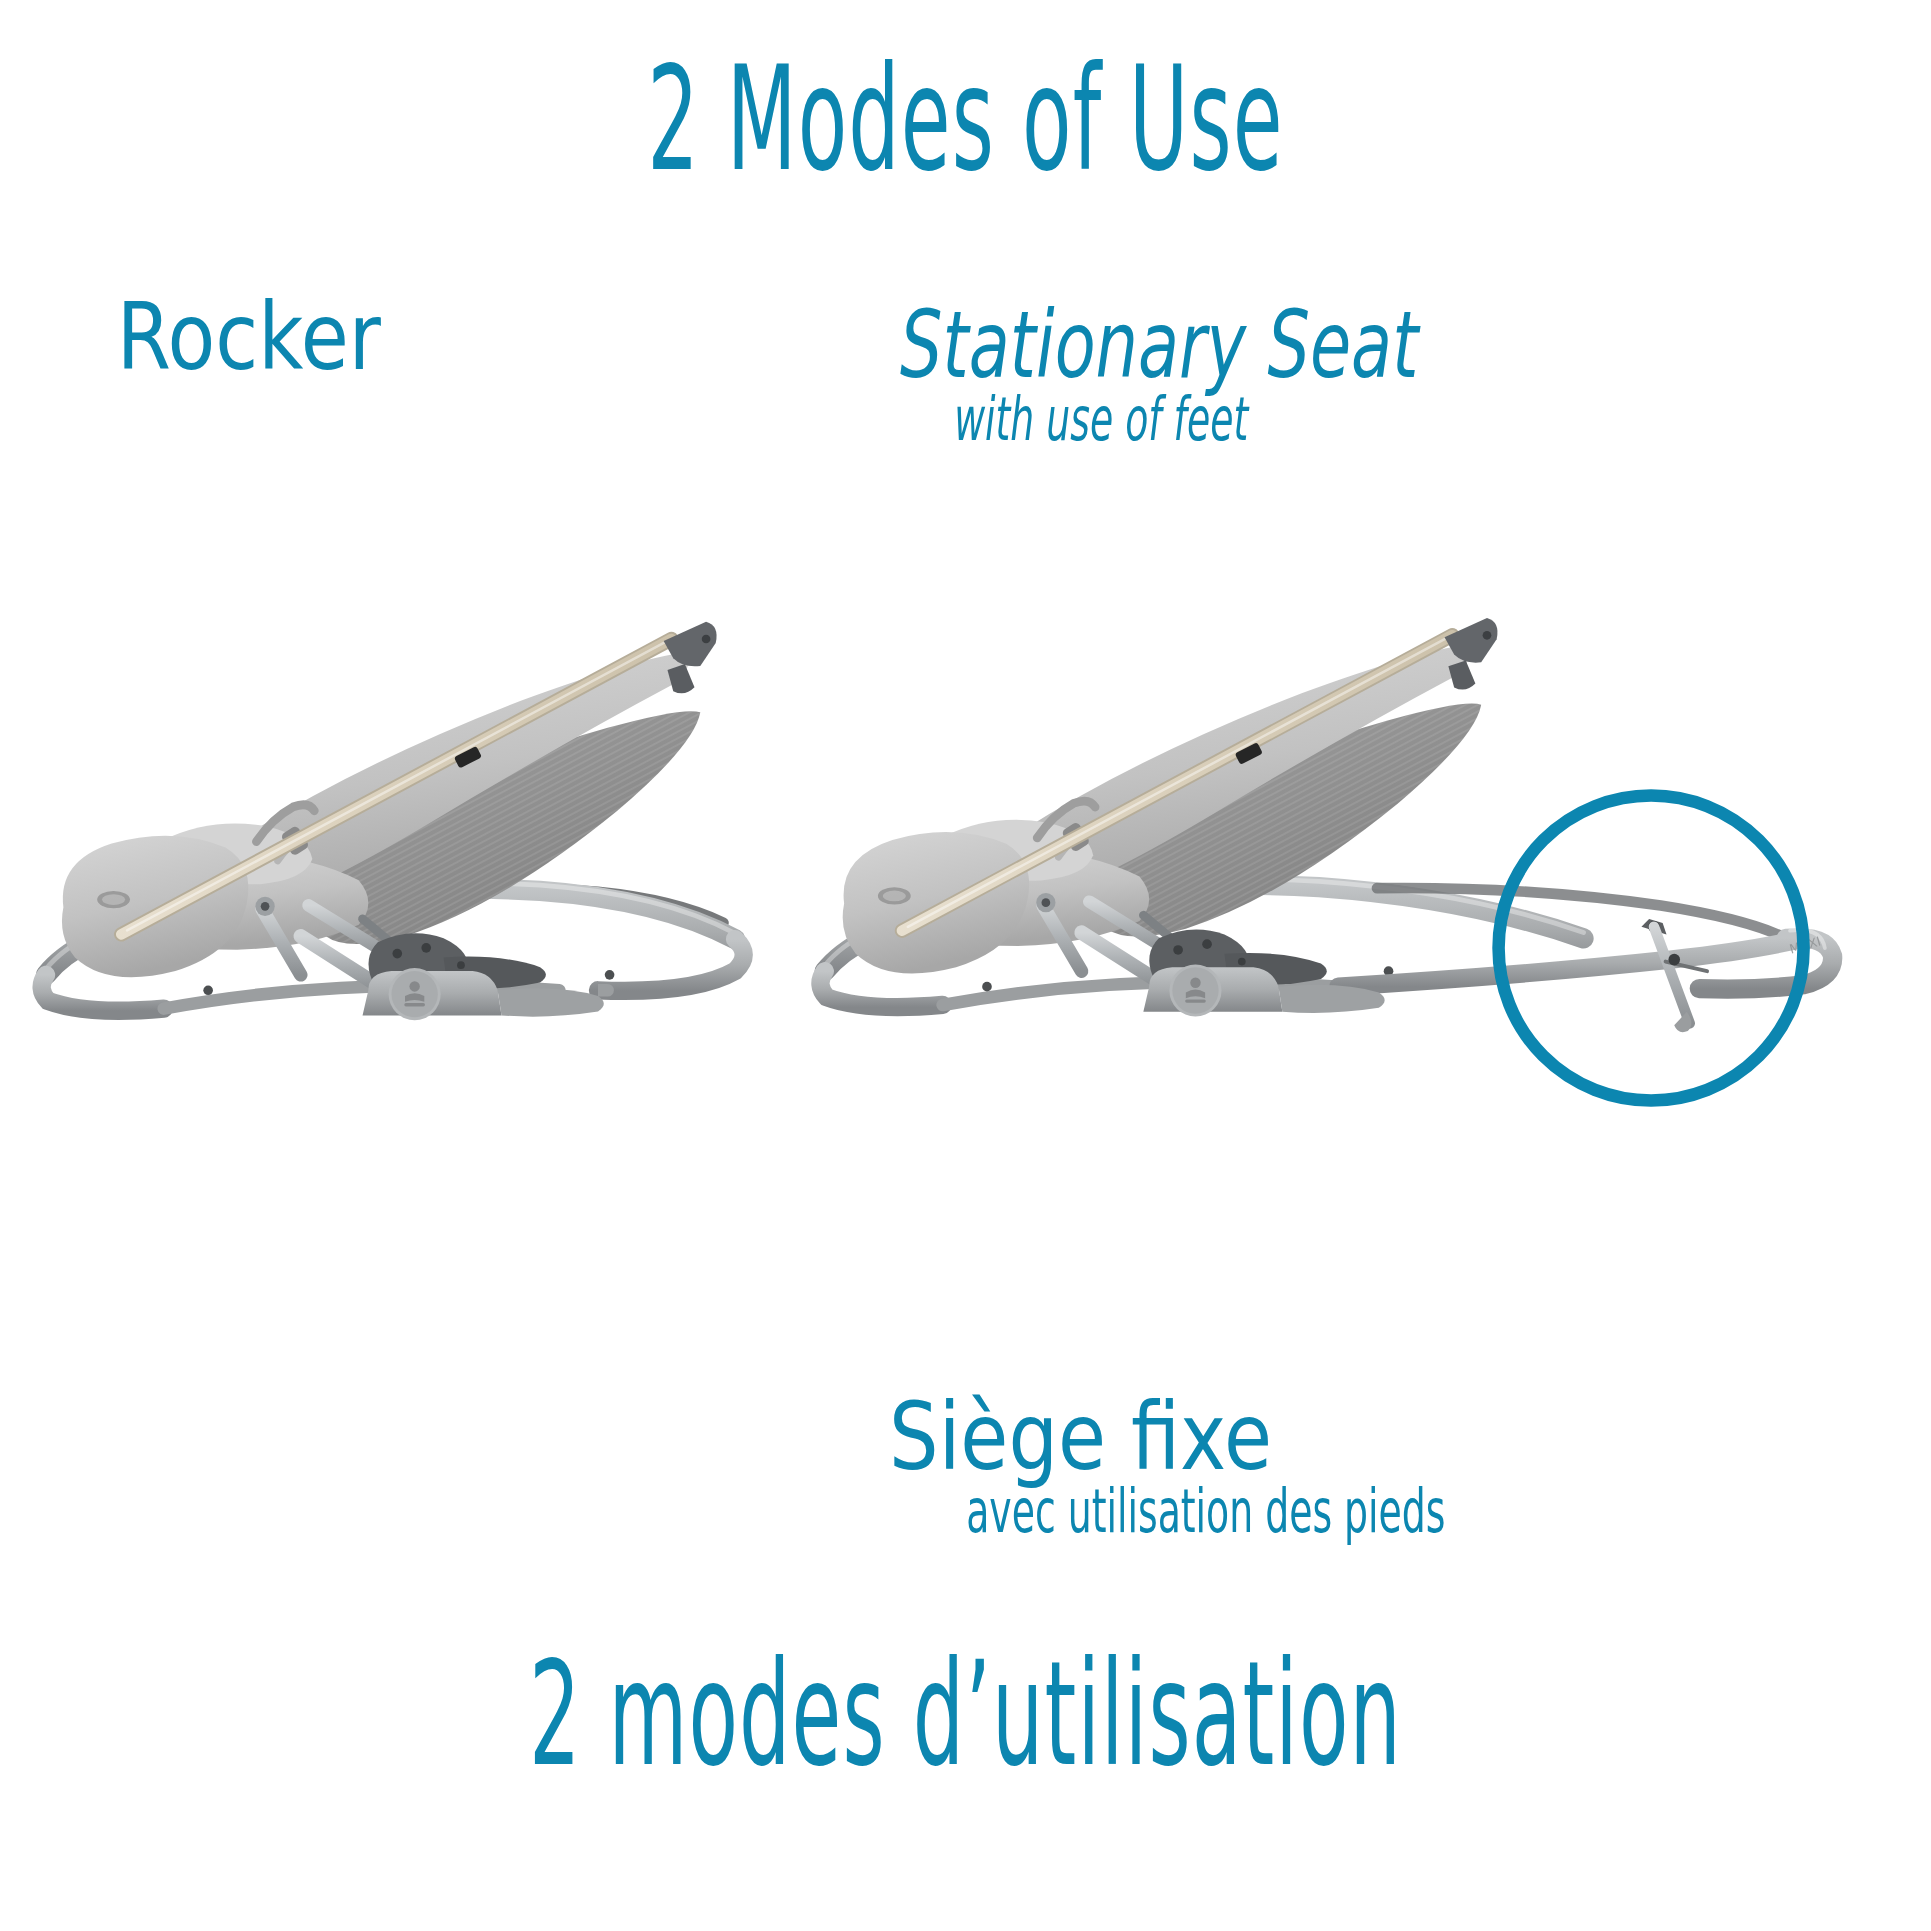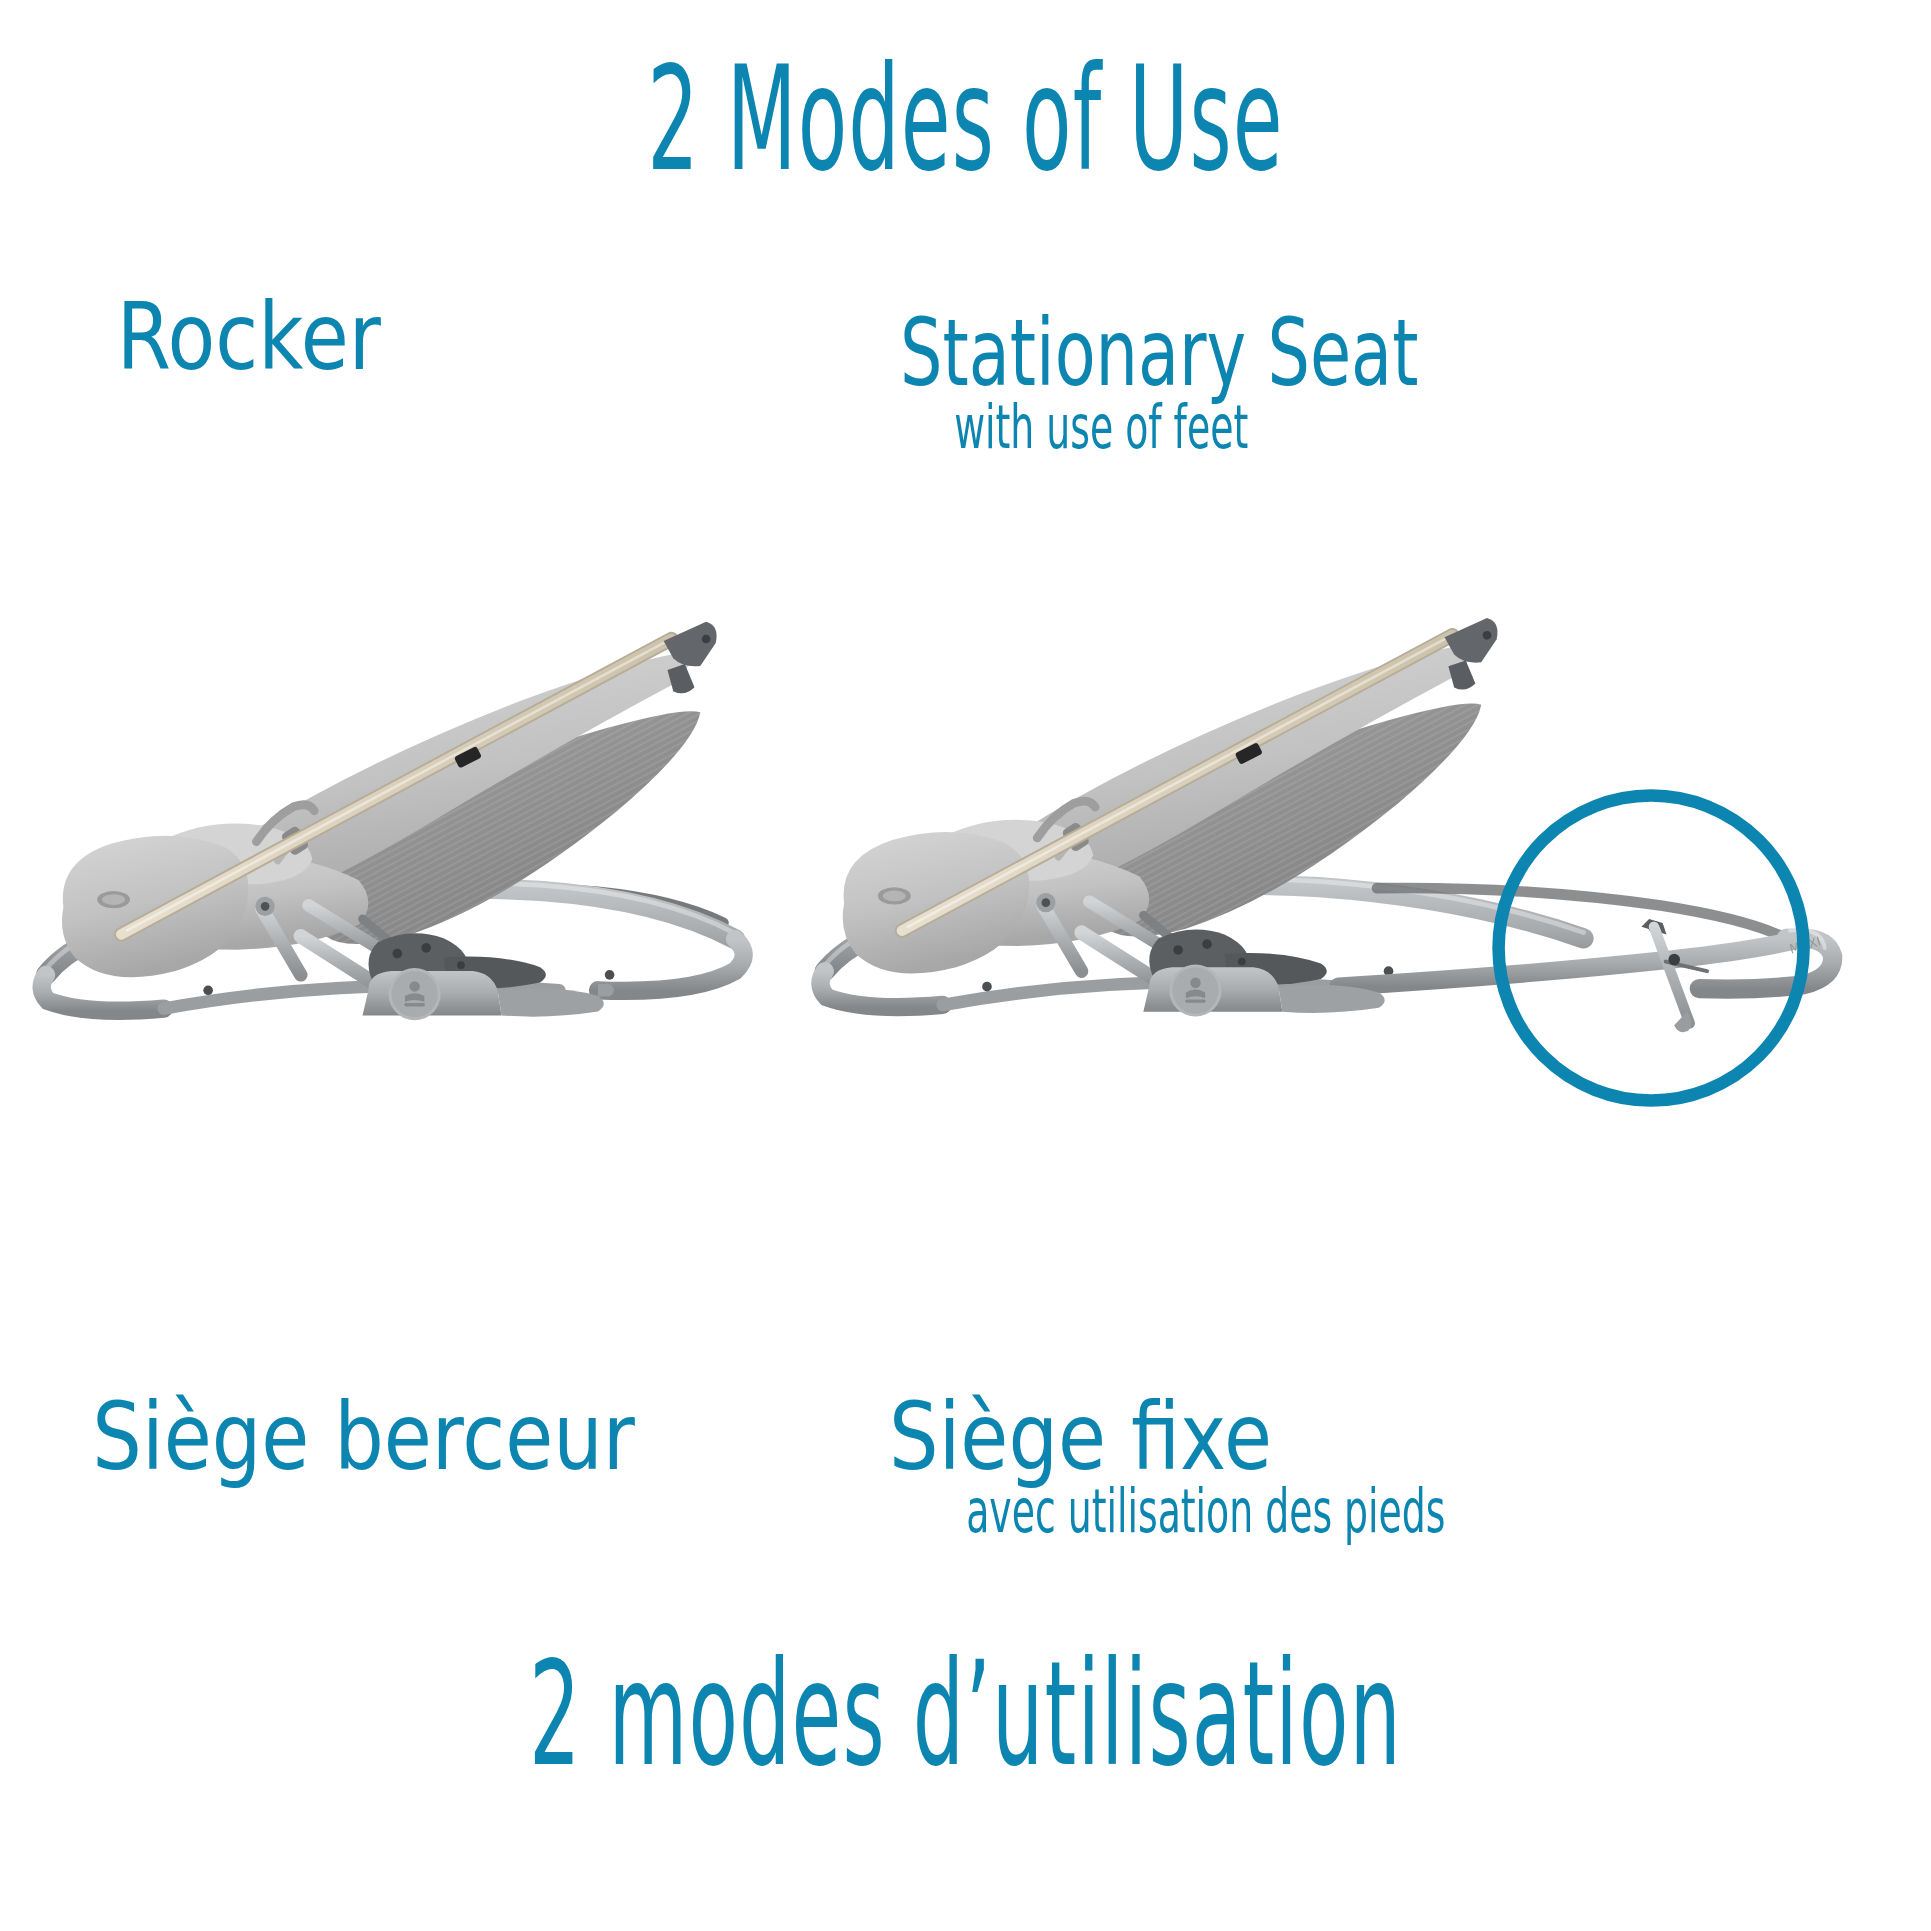--- a/index.html
+++ b/index.html
@@ -41,21 +41,21 @@
   }
   .lbl-sub{
     font-size:60px;font-weight:300;
     font-family:"DejaVu Sans Condensed","DejaVu Sans","Liberation Sans",sans-serif;
     transform:scaleX(.70);transform-origin:50% 50%;
     margin-top:-3.9px;
   }
 
   
   #hdr-left{left:58px;top:290px;width:734px;}
-  #hdr-right{left:792px;top:306px;width:1081px;}
+  #hdr-right{left:792px;top:298px;width:1081px;font-style:italic;}
   #ftr-left{left:29px;top:1390px;width:792px;}
   #ftr-right{left:801px;top:1390px;width:1101px;}
 
   .product{position:absolute;}
   #product-left{left:19.3px;top:521px;width:772px;height:541px;}
   #product-right{left:792px;top:502px;width:1139px;height:560px;}
   .product svg{display:block;width:100%;height:100%;overflow:visible;}
 </style>
 </head>
 <body>
@@ -307,23 +307,20 @@
         <circle cx="0" cy="-8" r="5.4" fill="#87898b"></circle>
         <path d="M-10 2 Q0 -4 10 2 L10 8 Q0 4 -10 8 Z" fill="#87898b"></path>
         <path d="M-9 11 H9" stroke="#87898b" stroke-width="3.4" stroke-linecap="round"></path>
       </g>
       <path d="M504 502 Q568 496 608 508 Q620 516 608 524 Q556 532 508 528 Z" fill="#9ea1a3"></path>
 
       <circle cx="890" cy="462" r="158" fill="none" stroke="#0c86b0" stroke-width="13"></circle>
     </svg>
   </div>
 
-  <div class="col-label" id="ftr-left">
-    <div class="lbl-main teal">Siège berceur</div>
-  </div>
 
   <div class="col-label" id="ftr-right">
     <div class="lbl-main teal">Siège fixe</div>
     <div class="lbl-sub teal">avec utilisation des pieds</div>
   </div>
 
   <div class="hdr-bottom teal">2 modes d’utilisation</div>
 
 </div>
 

